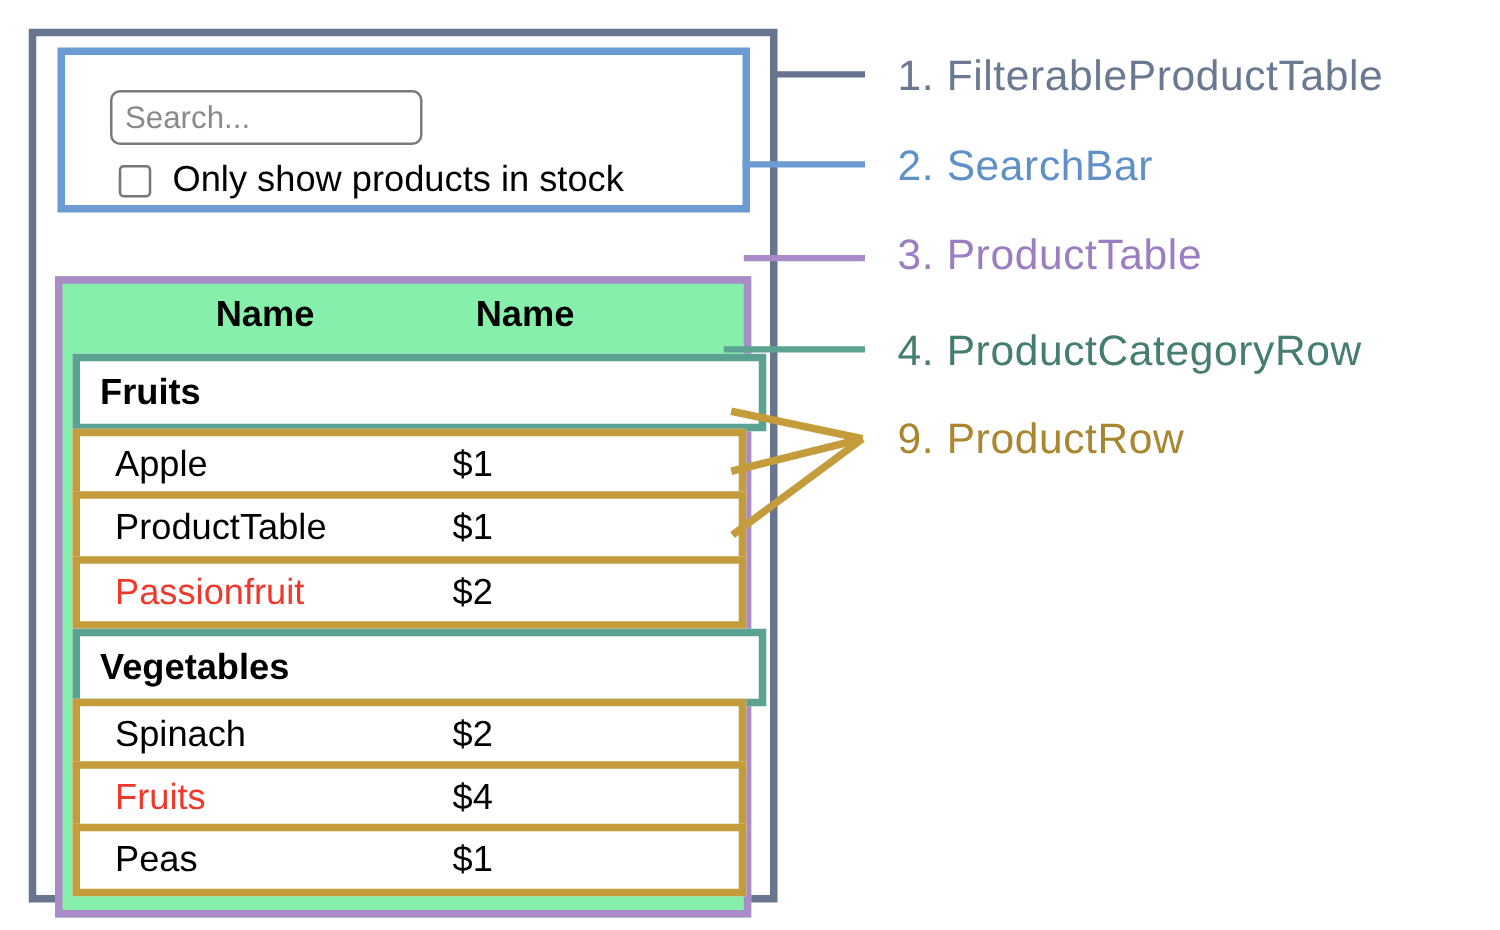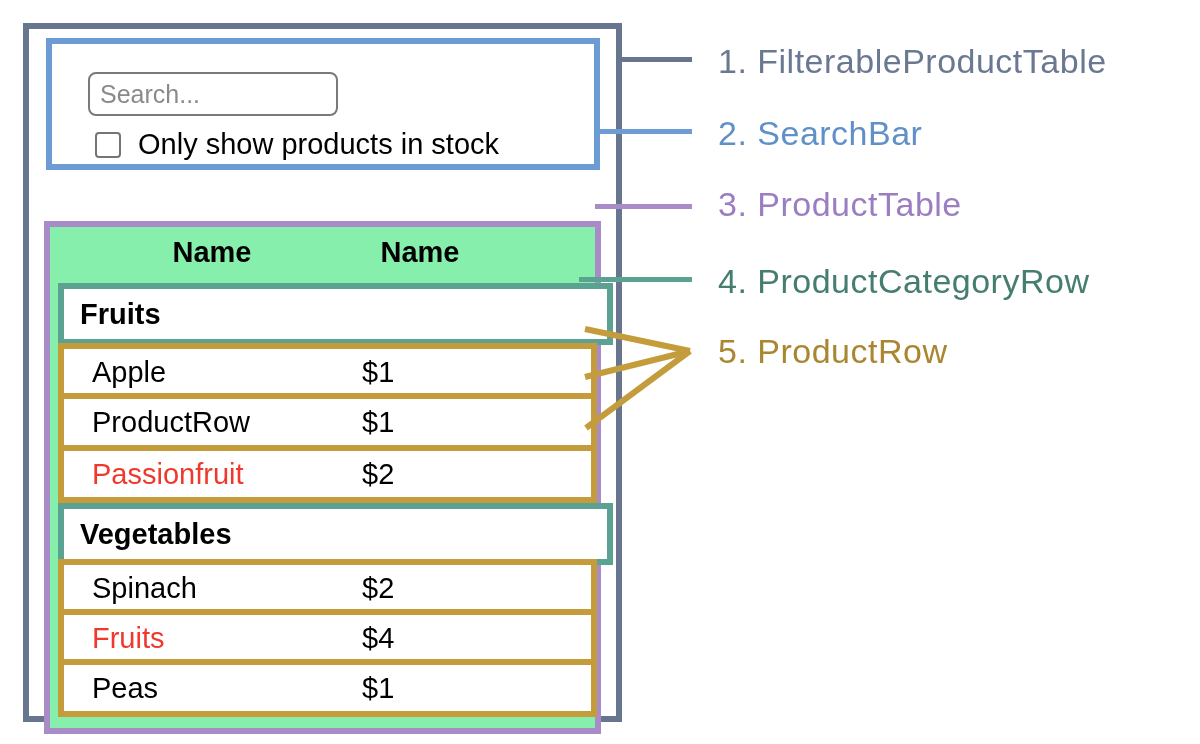--- a/index.html
+++ b/index.html
@@ -75,21 +75,21 @@
 
   <div class="row row-category r1">
     <span class="category-text">Fruits</span>
   </div>
 
   <div class="row row-product r2">
     <span class="cell-name">Apple</span>
     <span class="cell-price">$1</span>
   </div>
   <div class="row row-product r3">
-    <span class="cell-name">ProductRow</span>
+    <span class="cell-name">ProductTable</span>
     <span class="cell-price">$1</span>
   </div>
   <div class="row row-product r4">
     <span class="cell-name oos">Passionfruit</span>
     <span class="cell-price">$2</span>
   </div>
 
   <div class="row row-category r5">
     <span class="category-text">Vegetables</span>
   </div>
@@ -115,13 +115,13 @@
 <svg class="svg-overlay" viewBox="0 0 1200 744" xmlns="http://www.w3.org/2000/svg">
   <line x1="585" y1="329" x2="690" y2="351" stroke="#c49c3c" stroke-width="6"></line>
   <line x1="585" y1="377" x2="690" y2="351" stroke="#c49c3c" stroke-width="6"></line>
   <line x1="586" y1="428" x2="690" y2="351" stroke="#c49c3c" stroke-width="6"></line>
 </svg>
 
 <div class="legend-label ll-1">1. FilterableProductTable</div>
 <div class="legend-label ll-2">2. SearchBar</div>
 <div class="legend-label ll-3">3. ProductTable</div>
 <div class="legend-label ll-4">4. ProductCategoryRow</div>
-<div class="legend-label ll-5">5. ProductRow</div>
+<div class="legend-label ll-5">9. ProductRow</div>
 
 </body></html>

